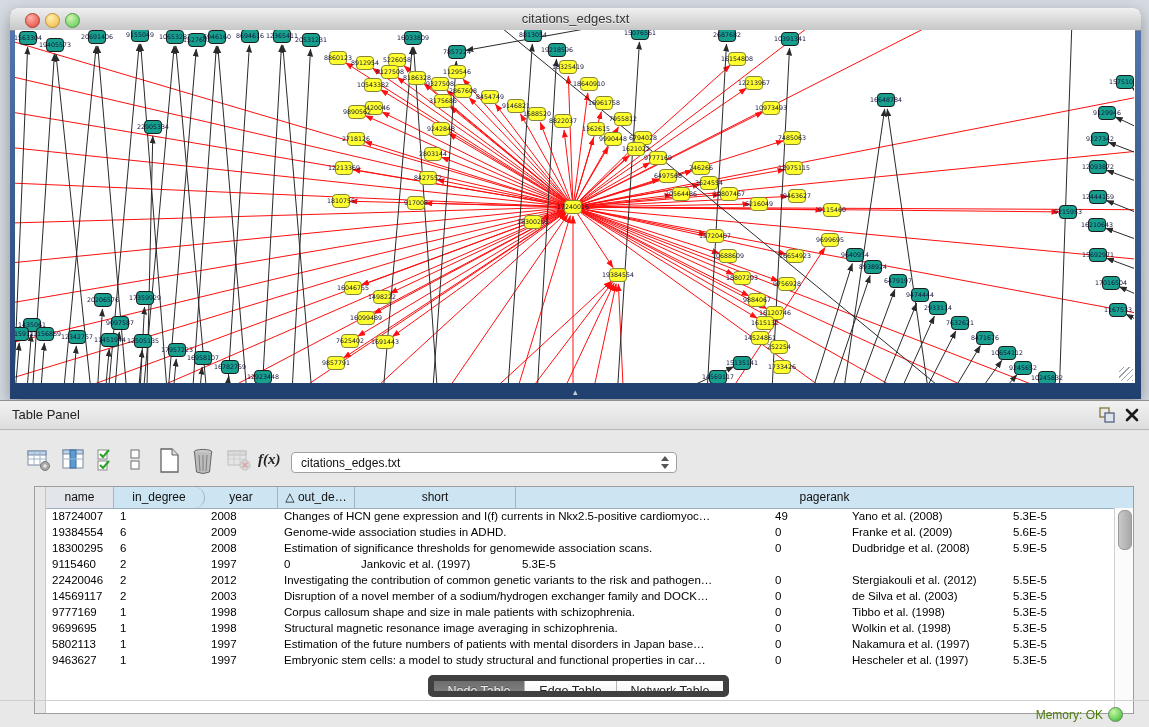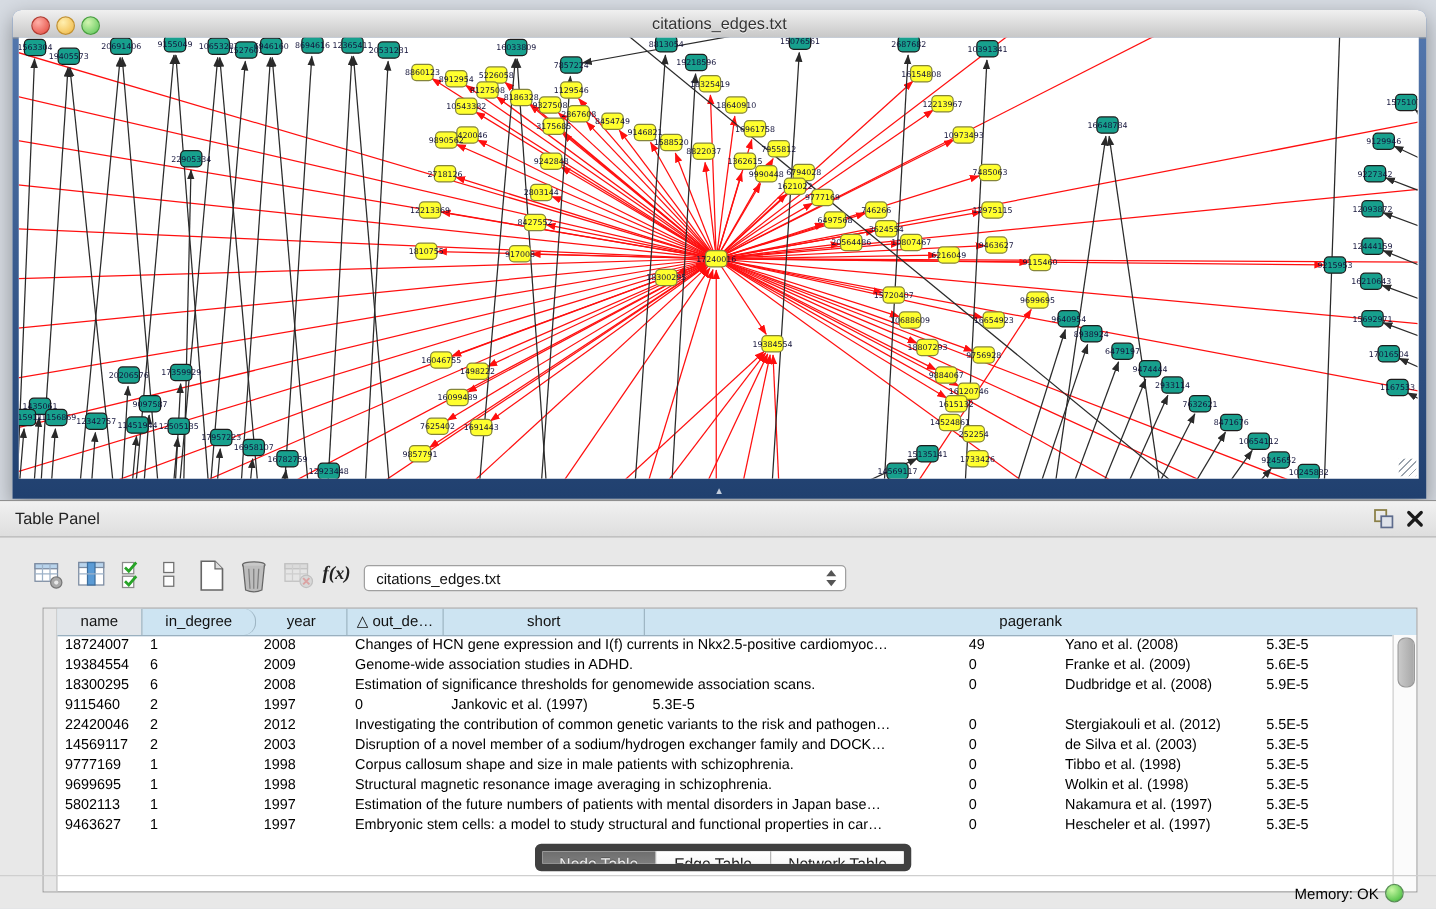--- a/index.html
+++ b/index.html
@@ -52,21 +52,21 @@
   .c6{flex:1 1 auto;border-right:none;}
   .vscroll{position:absolute;right:0;top:21px;bottom:0;width:19px;background:#fbfbfb;border-left:1px solid #d0d0d0;box-sizing:border-box;}
   .vthumb{position:absolute;left:3px;top:2px;width:12px;height:38px;border-radius:6px;background:linear-gradient(90deg,#c9c9c9,#a8a8a8);border:1px solid #999;}
 
   .tabs{position:absolute;left:428px;top:274px;height:22px;display:flex;border:6px solid #404040;border-radius:5px;overflow:hidden;background:#fff;box-sizing:border-box;}
   .tab{height:22px;line-height:20px;font-size:12.5px;color:#222;text-align:center;cursor:pointer;background:linear-gradient(#ffffff,#f0f0f0);}
   .tab + .tab{border-left:1px solid #b5b5b5;}
   .tab.active{background:linear-gradient(#6e6e6e,#909090);color:#efefef;text-shadow:0 -1px 0 #555;}
 
   .statusbar{position:absolute;left:0;bottom:0;right:0;height:27px;border-top:1px solid #cfcfcf;}
-  .mem{position:absolute;right:46px;top:7px;font-size:12px;color:#000000;}
+  .mem{position:absolute;right:46px;top:7px;font-size:12px;color:#4d7c0f;}
   .memdot{position:absolute;right:26px;top:6px;width:13px;height:13px;border-radius:50%;
           background:radial-gradient(circle at 35% 30%,#c7f7a3,#35b531);border:1px solid #5a8f57;}
 </style>
 </head>
 <body>
 
 <div class="screen">
 
   <div class="gwin">
     <div class="titlebar">

